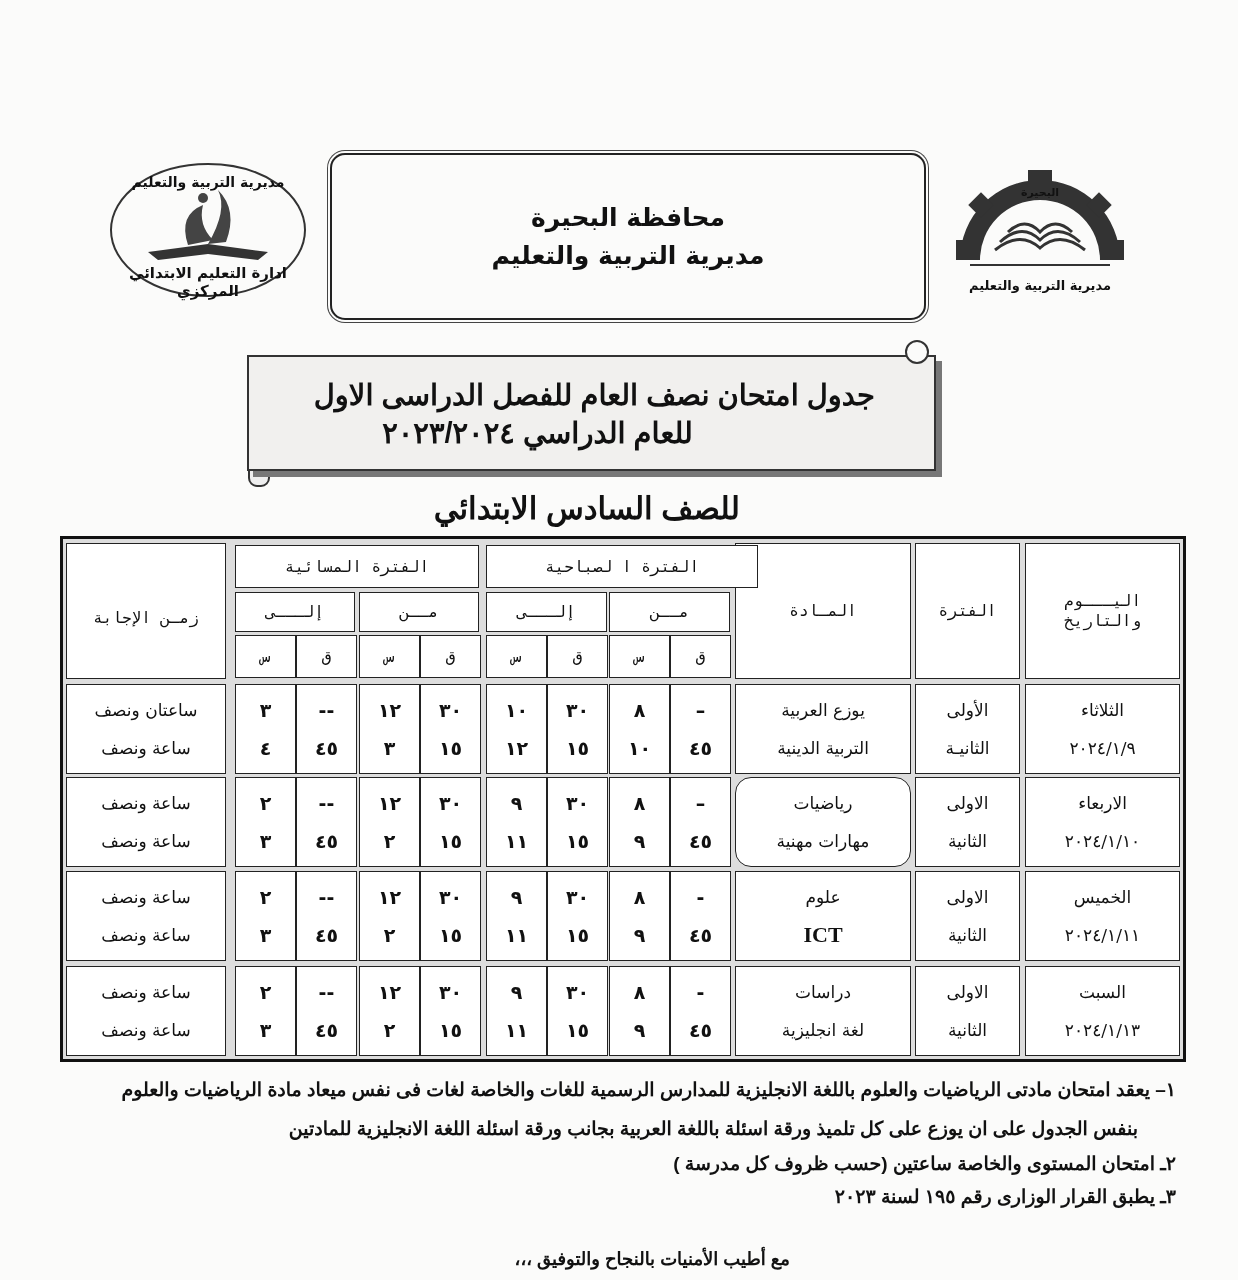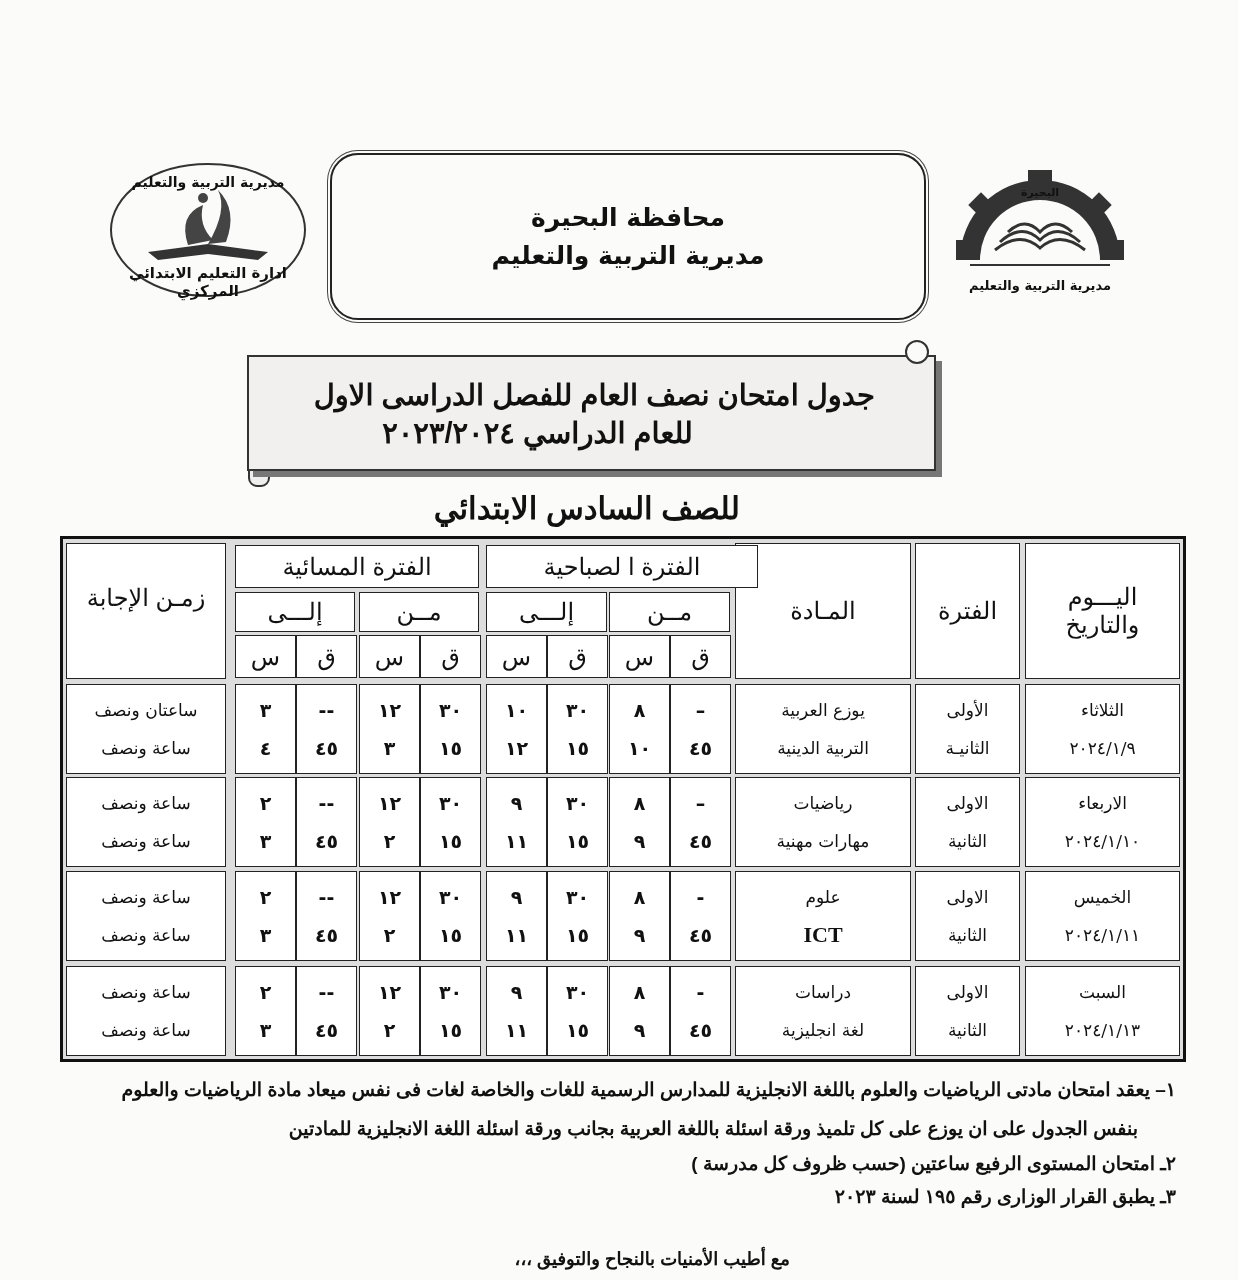--- a/index.html
+++ b/index.html
@@ -12,21 +12,21 @@
   .header-line { width:100%; text-align:center; font-weight:bold; font-size:25px; line-height:38px; direction:rtl; }
   .scroll { left:247px; top:355px; width:685px; height:112px; background:#f1f0ee; border:2px solid #333;
             box-shadow: 6px 6px 0 #777; }
   .scroll-curl-r { left:905px; top:340px; width:20px; height:20px; border:2px solid #333; border-radius:50%; background:#fbfbfa; }
   .scroll-curl-l { left:248px; top:363px; width:18px; height:120px; border:2px solid #333; border-radius:9px; background:#eee; }
   .scroll-title { font-family:"Liberation Sans",sans-serif; font-weight:bold; font-size:29px; direction:rtl; white-space:nowrap; }
   .grade-title { font-family:"Liberation Sans",sans-serif; font-weight:bold; font-size:31px; direction:rtl; }
   .table-outer { left:60px; top:536px; width:1126px; height:526px; border:3px solid #111; box-sizing:border-box; }
   .cell { position:absolute; box-sizing:border-box; border:1.5px solid #222; background:#fff;
           display:flex; align-items:center; justify-content:center; text-align:center; direction:rtl; }
-  .hdr { font-family:Liberation Sans, sans-serif; font-size:24px; }
+  .hdr { font-family:Liberation Mono, monospace; font-size:16px; }
   .num { font-size:19px; font-weight:bold; line-height:38px; }
   .txt { font-size:17px; line-height:38px; font-family:"DejaVu Serif",serif; }
   .stack { display:flex; flex-direction:column; align-items:center; justify-content:center; }
   .note { font-family:"Liberation Sans",sans-serif; font-weight:bold; font-size:19px; direction:rtl; white-space:nowrap; }
 </style>
 </head>
 <body>
 
 <div class="abs" style="left:950px;top:160px;width:180px;height:140px;">
   <svg width="180" height="110" viewBox="0 0 180 110">
@@ -38,21 +38,21 @@
     <rect x="158" y="80" width="16" height="20" fill="#333"></rect>
     <path d="M45,90 Q70,70 90,88 Q110,70 135,90" stroke="#333" stroke-width="3" fill="none"></path>
     <path d="M50,82 Q72,62 90,80 Q108,62 130,82" stroke="#333" stroke-width="3" fill="none"></path>
     <path d="M58,72 Q75,56 90,72 Q105,56 122,72" stroke="#333" stroke-width="3" fill="none"></path>
     <line x1="20" y1="105" x2="160" y2="105" stroke="#333" stroke-width="2"></line>
   </svg>
   <div style="position:absolute;top:26px;left:0;width:180px;text-align:center;font-size:11px;font-weight:bold;direction:rtl;">البحيرة</div>
   <div style="position:absolute;top:118px;left:0;width:180px;text-align:center;font-size:13px;font-weight:bold;direction:rtl;">مديرية التربية والتعليم</div>
 </div>
 
-<div class="abs header-box center" style="flex-direction:column;">
+<div class="abs header-box center" style="flex-direction:column;border-radius:15px;">
   <div class="header-line">محافظة البحيرة</div>
   <div class="header-line">مديرية التربية والتعليم</div>
 </div>
 
 <div class="abs" style="left:108px;top:160px;width:200px;height:140px;">
   <svg width="200" height="140" viewBox="0 0 200 140">
     <ellipse cx="100" cy="70" rx="97" ry="66" fill="none" stroke="#333" stroke-width="2"></ellipse>
     <path d="M40,92 L100,84 L160,92 L150,100 L100,94 L50,100 Z" fill="#333"></path>
     <path d="M80,85 Q70,55 95,45 Q90,65 105,80 Z" fill="#444"></path>
     <path d="M100,84 Q120,50 110,30 Q130,50 118,82 Z" fill="#444"></path>
@@ -86,21 +86,21 @@
     <div class="cell hdr" style="left: 609px; top: 635px; width: 61px; height: 43px;">س</div>
     <div class="cell hdr" style="left: 547px; top: 635px; width: 61px; height: 43px;">ق</div>
     <div class="cell hdr" style="left: 486px; top: 635px; width: 61px; height: 43px;">س</div>
     <div class="cell hdr" style="left: 235px; top: 545px; width: 244px; height: 43px;">الفترة المسائية</div>
     <div class="cell hdr" style="left: 359px; top: 592px; width: 120px; height: 40px;">مــن</div>
     <div class="cell hdr" style="left: 235px; top: 592px; width: 120px; height: 40px;">إلـــى</div>
     <div class="cell hdr" style="left: 420px; top: 635px; width: 61px; height: 43px;">ق</div>
     <div class="cell hdr" style="left: 359px; top: 635px; width: 61px; height: 43px;">س</div>
     <div class="cell hdr" style="left: 296px; top: 635px; width: 61px; height: 43px;">ق</div>
     <div class="cell hdr" style="left: 235px; top: 635px; width: 61px; height: 43px;">س</div>
-    <div class="cell hdr" style="left: 66px; top: 543px; width: 160px; height: 136px; align-items: flex-start; padding-top: 40px;">زمـن الإجابة</div>
+    <div class="cell hdr" style="left: 66px; top: 543px; width: 160px; height: 136px; align-items: flex-start; padding-top: 64px;">زمـن الإجابة</div>
     <div class="cell txt stack" style="left: 1025px; top: 684px; width: 155px; height: 90px;">
       <span>الثلاثاء</span>
       <span>٢٠٢٤/١/٩</span>
     </div>
     <div class="cell txt stack" style="left: 915px; top: 684px; width: 105px; height: 90px;">
       <span>الأولى</span>
       <span>الثانيـة</span>
     </div>
     <div class="cell txt stack" style="left: 735px; top: 684px; width: 176px; height: 90px;">
       <span>يوزع العربية</span>
@@ -143,21 +143,21 @@
       <span>ساعة ونصف</span>
     </div>
     <div class="cell txt stack" style="left: 1025px; top: 777px; width: 155px; height: 90px;">
       <span>الاربعاء</span>
       <span>٢٠٢٤/١/١٠</span>
     </div>
     <div class="cell txt stack" style="left: 915px; top: 777px; width: 105px; height: 90px;">
       <span>الاولى</span>
       <span>الثانية</span>
     </div>
-    <div class="cell txt stack" style="left: 735px; top: 777px; width: 176px; height: 90px;">
+    <div class="cell txt stack" style="left: 735px; top: 777px; width: 176px; height: 90px; border-radius: 16px;">
       <span>رياضيات</span>
       <span>مهارات مهنية</span>
     </div>
     <div class="cell num stack" style="left: 670px; top: 777px; width: 61px; height: 90px;">
       <span>–</span>
       <span>٤٥</span>
     </div>
     <div class="cell num stack" style="left: 609px; top: 777px; width: 61px; height: 90px;">
       <span>٨</span>
       <span>٩</span>
@@ -283,15 +283,15 @@
       <span>٣</span>
     </div>
     <div class="cell txt stack" style="left: 66px; top: 966px; width: 160px; height: 90px;">
       <span>ساعة ونصف</span>
       <span>ساعة ونصف</span>
     </div>
   </div>
 
 <div class="abs note" style="right:62px;top:1078px;">١– يعقد امتحان مادتى الرياضيات والعلوم باللغة الانجليزية للمدارس الرسمية للغات والخاصة لغات فى نفس ميعاد مادة الرياضيات والعلوم</div>
 <div class="abs note" style="right:100px;top:1117px;">بنفس الجدول على ان يوزع على كل تلميذ ورقة اسئلة باللغة العربية بجانب ورقة اسئلة اللغة الانجليزية للمادتين</div>
-<div class="abs note" style="right:62px;top:1152px;">٢ـ امتحان المستوى الرفيع  ساعتين (حسب ظروف كل مدرسة )</div>
+<div class="abs note" style="right:62px;top:1152px;">٢ـ امتحان المستوى والخاصة  ساعتين (حسب ظروف كل مدرسة )</div>
 <div class="abs note" style="right:62px;top:1185px;">٣ـ يطبق القرار الوزارى رقم ١٩٥ لسنة ٢٠٢٣</div>
 <div class="abs note" style="right:448px;top:1248px;font-size:18px;">مع أطيب الأمنيات بالنجاح والتوفيق ،،،</div>
 
 </body></html>

